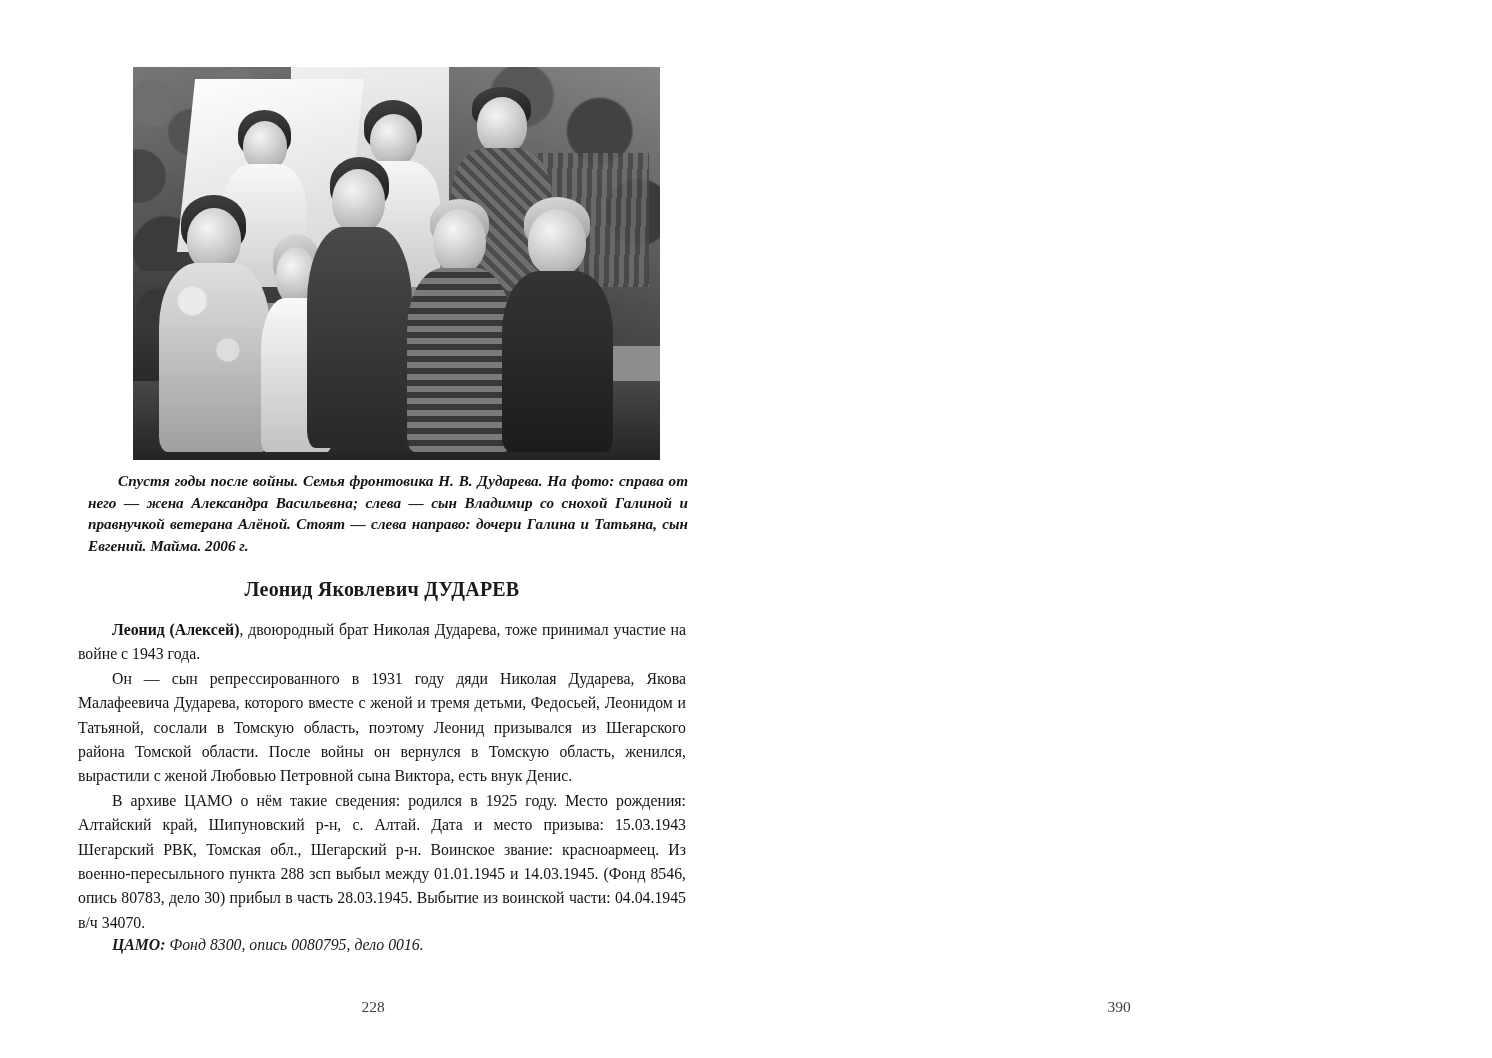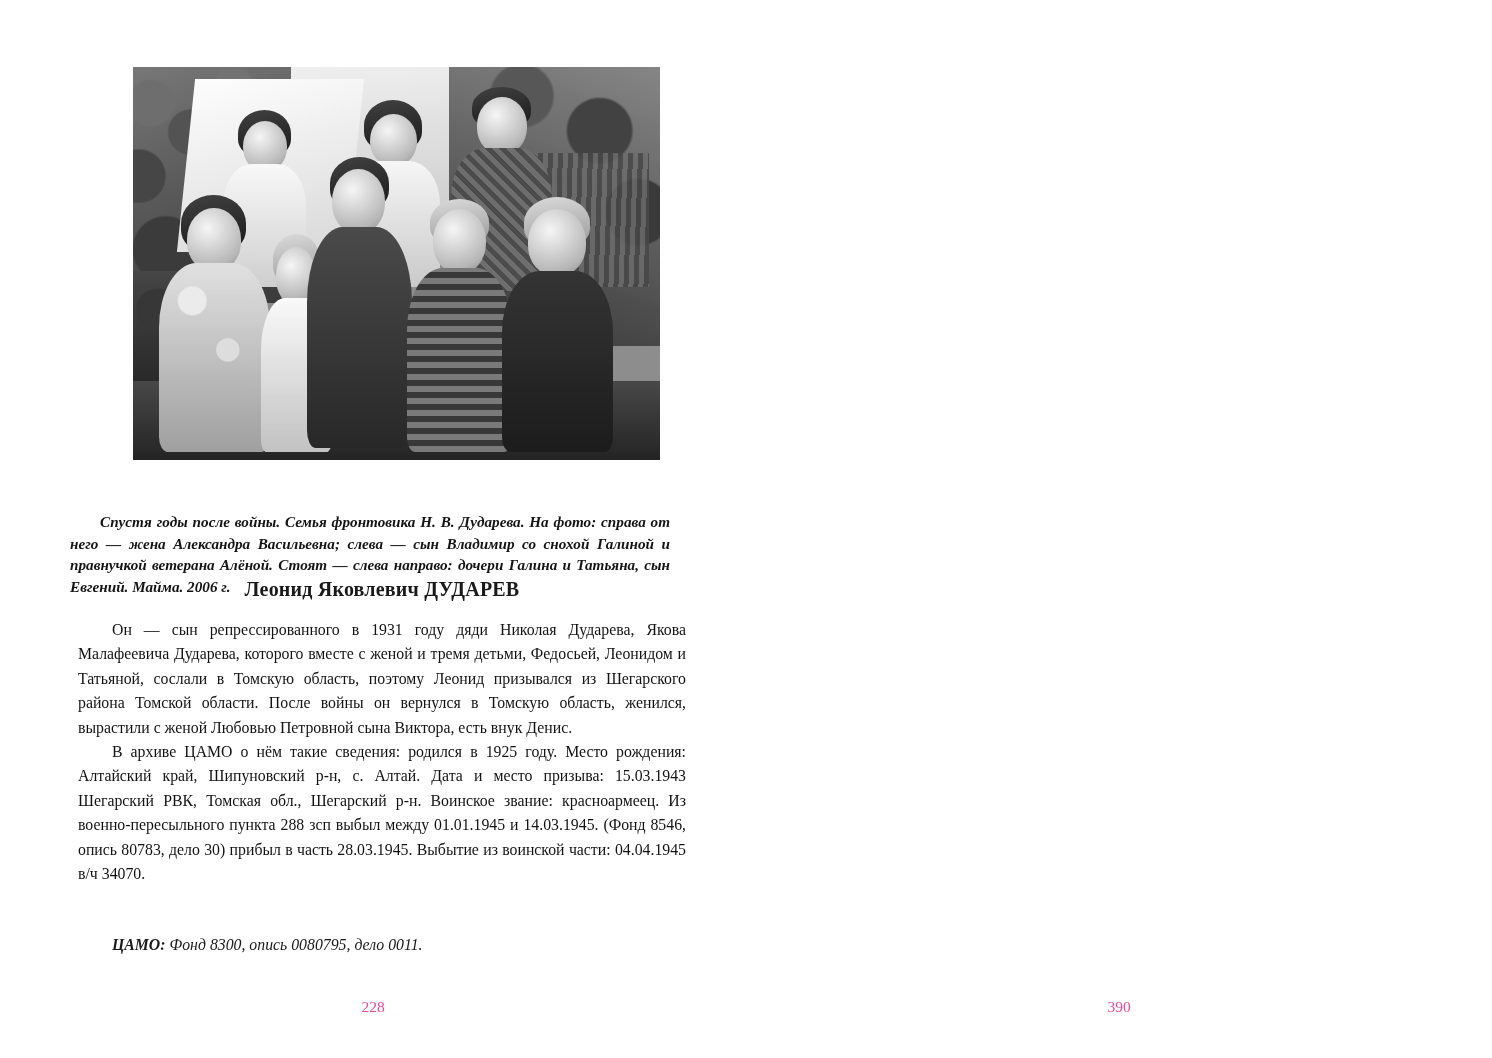--- a/index.html
+++ b/index.html
@@ -119,21 +119,21 @@
     position: absolute;
     font-style: italic;
     font-weight: bold;
     font-size: 15.2px;
     line-height: 21.5px;
     text-align: justify;
     text-indent: 30px;
     color: #141414;
   }
   .caption-left {
-    left: 70px; top: 470px; width: 600px; margin-top: 41px;
+    left: 88px; top: 470px; width: 600px;
   }
 
   .heading {
     position: absolute;
     text-align: center;
     font-weight: bold;
     font-size: 20px;
     letter-spacing: .2px;
   }
   .heading-left { left: 78px; top: 578px; width: 608px; }
@@ -162,21 +162,21 @@
   }
   .src-line .lbl { font-weight: bold; }
 
   b, .b { font-weight: bold; }
 
   .folio {
     position: absolute;
     width: 100%;
     text-align: center;
     font-size: 15.5px;
-    color: #ec4899;
+    color: #404040;
     top: 998px;
     left: 0;
   }
 </style>
 </head>
 <body>
 
 <div class="spread">
 
   <div class="page page-left">
@@ -239,27 +239,28 @@
           <div class="body" style="left:0%;top:29%;width:100%;height:71%;background:linear-gradient(180deg,#3a3a3a,#232323);"></div>
         </div>
       </div>
     </div>
 
     <div class="caption caption-left">Спустя годы после войны. Семья фронтовика Н. В. Дударева. На фото: справа от него — жена Александра Васильевна; слева — сын Владимир со снохой Галиной и правнучкой ветерана Алёной. Стоят — слева направо: дочери Галина и Татьяна, сын Евгений. Майма. 2006 г.</div>
 
     <div class="heading heading-left">Леонид Яковлевич ДУДАРЕВ</div>
 
     <div class="body-text bt-left-1">
+      <p><b class="b">Леонид (Алексей)</b><span>, двоюродный брат Николая Дударева, тоже принимал участие на войне с 1943 года.</span></p>
       <p>Он — сын репрессированного в 1931 году дяди Николая Дударева, Якова Малафеевича Дударева, которого вместе с женой и тремя детьми, Федосьей, Леонидом и Татьяной, сослали в Томскую область, поэтому Леонид призывался из Шегарского района Томской области. После войны он вернулся в Томскую область, женился, вырастили с женой Любовью Петровной сына Виктора, есть внук Денис.</p>
       <p>В архиве ЦАМО о нём такие сведения: родился в 1925 году. Место рождения: Алтайский край, Шипуновский р-н, с. Алтай. Дата и место призыва: 15.03.1943 Шегарский РВК, Томская обл., Шегарский р-н. Воинское звание: красноармеец. Из военно-пересыльного пункта 288 зсп выбыл между 01.01.1945 и 14.03.1945. (Фонд 8546, опись 80783, дело 30) прибыл в часть 28.03.1945. Выбытие из воинской части: 04.04.1945 в/ч 34070.</p>
     </div>
 
     <div class="src-line">
       <span class="lbl">ЦАМО:</span>
-      <span>Фонд 8300, опись 0080795, дело 0011.</span>
+      <span>Фонд 8300, опись 0080795, дело 0016.</span>
     </div>
 
     <div class="folio">228</div>
   </div>
 
   <div class="page page-right">
 
     <div class="folio">390</div>
   </div>
 

